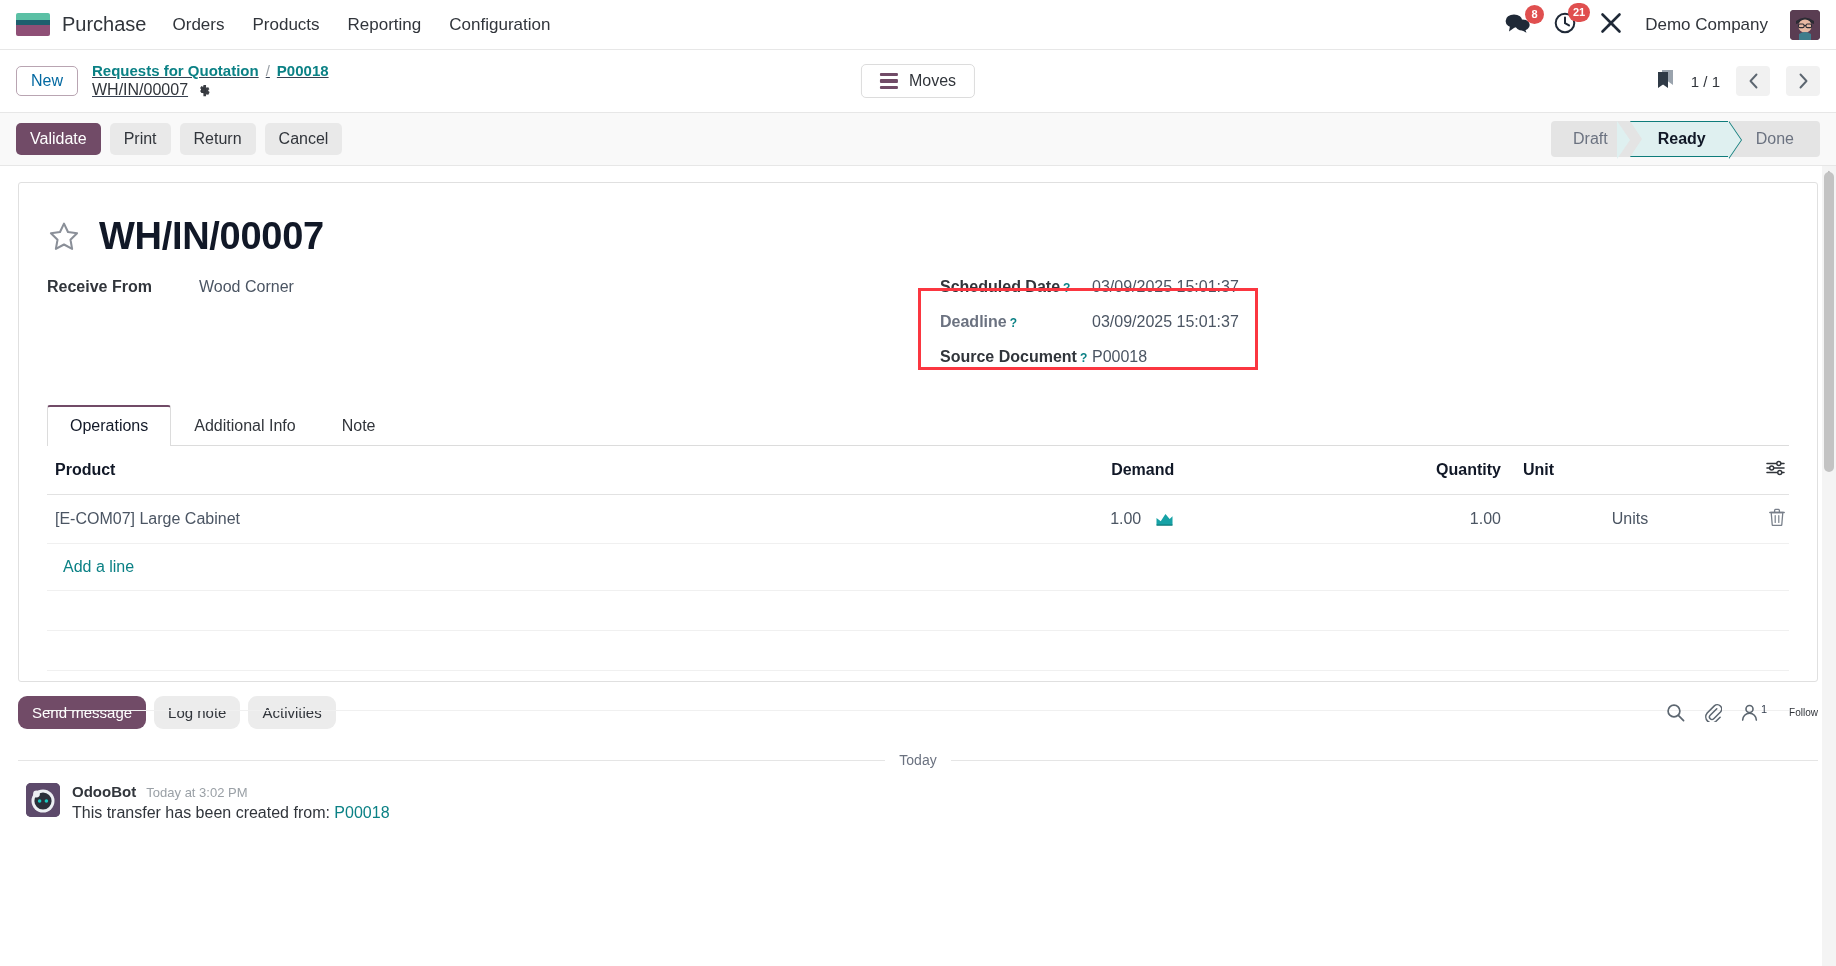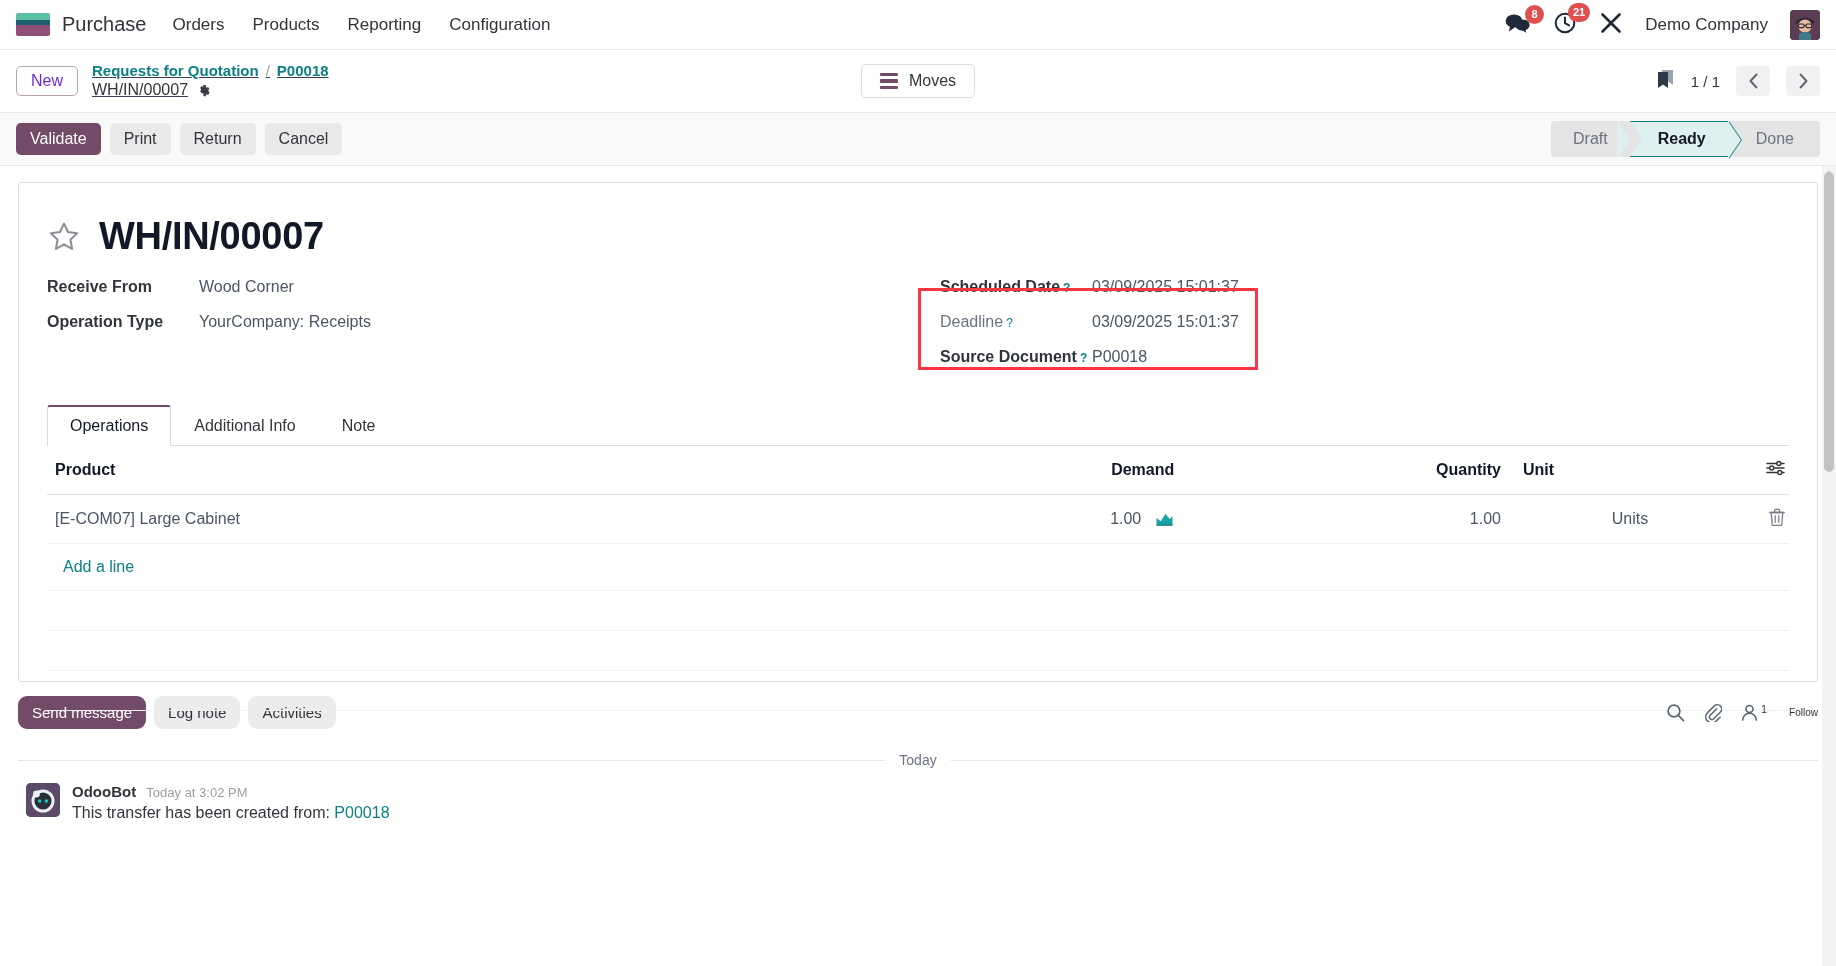--- a/index.html
+++ b/index.html
@@ -53,21 +53,21 @@
     display: flex; align-items: flex-end; justify-content: center;
   }
 
   
   .bc-bar {
     height: 62px; background: #ffffff;
     display: flex; align-items: center; padding: 0 16px;
     position: relative;
   }
   .btn-new {
-    border: 1px solid #b9a5b2; background: #fff; color: #6d28d9;
+    border: 1px solid #b9a5b2; background: #fff; color: #0369a1;
     font-size: 16px; border-radius: 5px; padding: 5px 14px;
     cursor: pointer; margin-right: 14px; white-space: nowrap;
   }
   .bc-block { display: flex; flex-direction: column; justify-content: center; line-height: 1.3; text-decoration: underline; }
   .bc-top { font-size: 15px; display: flex; align-items: center; gap: 7px; white-space: nowrap; }
   .bc-link { color: #0b8185; font-weight: 700; cursor: pointer; }
   .bc-sep { color: #9aa0a6; font-weight: 400; }
   .bc-bottom {
     font-size: 16px; color: #31353b; display: flex; align-items: center; gap: 8px;
     white-space: nowrap;
@@ -154,21 +154,21 @@
   }
 
   .form-grid { display: flex; }
   .form-col { width: 50%; }
   .form-col.right { padding-left: 22px; position: relative; }
   .f-row { display: flex; align-items: baseline; margin-bottom: 17px; font-size: 16px; }
   .f-label {
     width: 152px; font-weight: 700; color: #31353b; flex: none;
     display: flex; align-items: baseline; gap: 3px;
   }
-  .f-label.normal { font-weight: 400; color: #6b7280; }
+  .f-label.normal { font-weight: 700; color: #6b7280; }
   .f-help { font-size: 12px; color: #0b8185; cursor: pointer; }
   .f-value { color: #4b5563; }
 
   .hl-box {
     position: absolute; left: 0px; top: 10px;
     width: 340px; height: 82px;
     border: 3px solid #fb3640; pointer-events: none; z-index: 5;
   }
 
   
@@ -386,24 +386,20 @@
       </span>
       <span class="doc-title">WH/IN/00007</span>
     </div>
 
     <div class="form-grid">
 
       <div class="form-col">
         <div class="f-row">
           <span class="f-label">Receive From</span>
           <span class="f-value">Wood Corner</span>
-        </div>
-        <div class="f-row">
-          <span class="f-label">Operation Type</span>
-          <span class="f-value">YourCompany: Receipts</span>
         </div>
       </div>
 
       <div class="form-col right">
         <div class="hl-box"></div>
         <div class="f-row">
           <span class="f-label">
             <span>Scheduled Date</span>
             <span class="f-help">?</span>
           </span>

